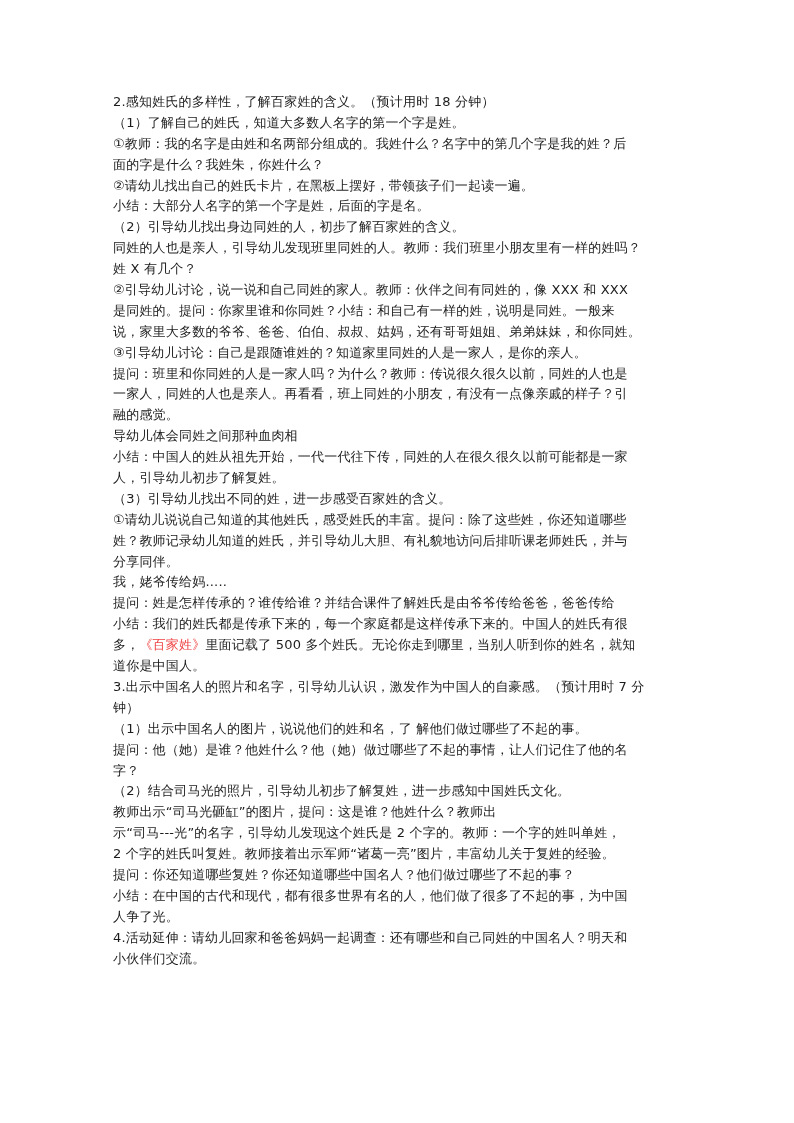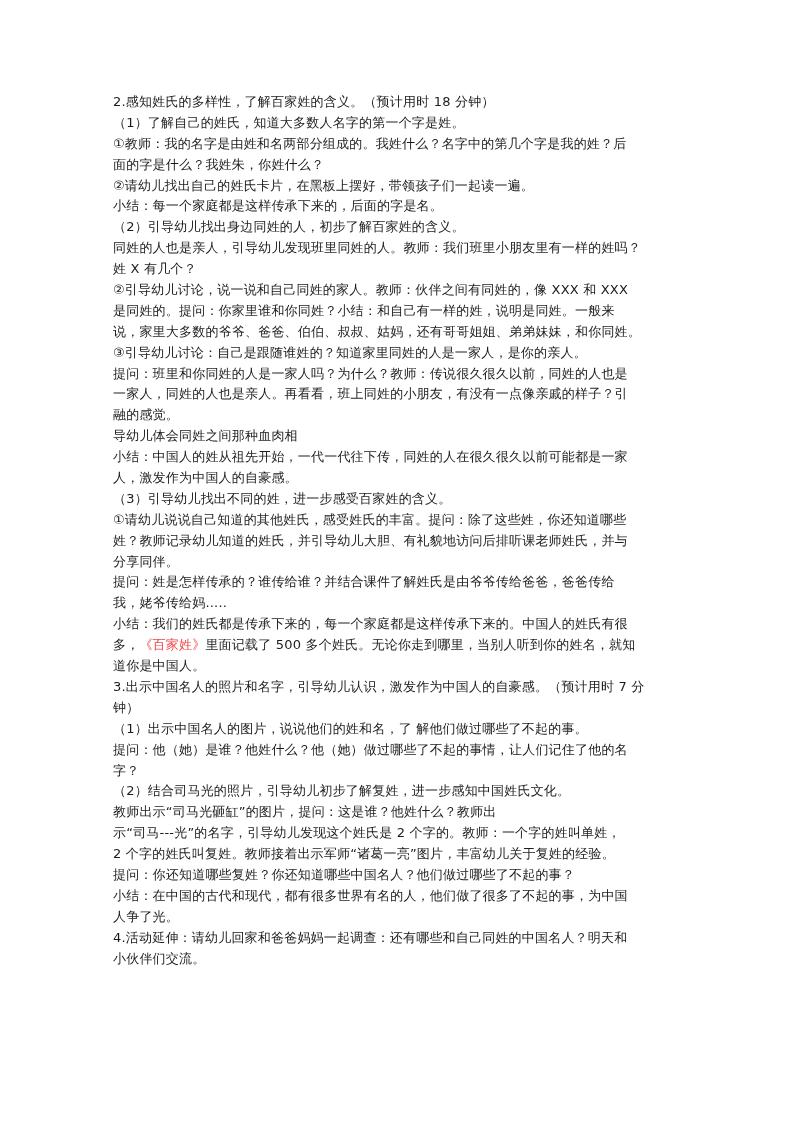--- a/index.html
+++ b/index.html
@@ -43,40 +43,40 @@
 </head>
 <body>
 
 <div class="page">
   <div class="doc" style="color: rgb(28, 28, 28);">
       <div class="line"><span>2.感知姓氏的多样性，了解百家姓的含义。（预计用时 18 分钟）</span></div>
       <div class="line"><span>（1）了解自己的姓氏，知道大多数人名字的第一个字是姓。</span></div>
       <div class="line"><span>①教师：我的名字是由姓和名两部分组成的。我姓什么？名字中的第几个字是我的姓？后</span></div>
       <div class="line"><span>面的字是什么？我姓朱，你姓什么？</span></div>
       <div class="line"><span>②请幼儿找出自己的姓氏卡片，在黑板上摆好，带领孩子们一起读一遍。</span></div>
-      <div class="line"><span>小结：每一个家庭都是这样传承下来的，后面的字是名。</span></div>
+      <div class="line"><span>小结：大部分人名字的第一个字是姓，后面的字是名。</span></div>
       <div class="line"><span>（2）引导幼儿找出身边同姓的人，初步了解百家姓的含义。</span></div>
       <div class="line"><span>同姓的人也是亲人，引导幼儿发现班里同姓的人。教师：我们班里小朋友里有一样的姓吗？</span></div>
       <div class="line"><span>姓 X 有几个？</span></div>
       <div class="line"><span>②引导幼儿讨论，说一说和自己同姓的家人。教师：伙伴之间有同姓的，像 XXX 和 XXX</span></div>
       <div class="line"><span>是同姓的。提问：你家里谁和你同姓？小结：和自己有一样的姓，说明是同姓。一般来</span></div>
       <div class="line"><span>说，家里大多数的爷爷、爸爸、伯伯、叔叔、姑妈，还有哥哥姐姐、弟弟妹妹，和你同姓。</span></div>
       <div class="line"><span>③引导幼儿讨论：自己是跟随谁姓的？知道家里同姓的人是一家人，是你的亲人。</span></div>
       <div class="line"><span>提问：班里和你同姓的人是一家人吗？为什么？教师：传说很久很久以前，同姓的人也是</span></div>
       <div class="line"><span>一家人，同姓的人也是亲人。再看看，班上同姓的小朋友，有没有一点像亲戚的样子？引</span></div>
       <div class="line"><span>融的感觉。</span></div>
       <div class="line"><span>导幼儿体会同姓之间那种血肉相</span></div>
       <div class="line"><span>小结：中国人的姓从祖先开始，一代一代往下传，同姓的人在很久很久以前可能都是一家</span></div>
-      <div class="line"><span>人，激发作为中国人的自豪感。</span></div>
+      <div class="line"><span>人，引导幼儿初步了解复姓。</span></div>
       <div class="line"><span>（3）引导幼儿找出不同的姓，进一步感受百家姓的含义。</span></div>
       <div class="line"><span>①请幼儿说说自己知道的其他姓氏，感受姓氏的丰富。提问：除了这些姓，你还知道哪些</span></div>
       <div class="line"><span>姓？教师记录幼儿知道的姓氏，并引导幼儿大胆、有礼貌地访问后排听课老师姓氏，并与</span></div>
       <div class="line"><span>分享同伴。</span></div>
+      <div class="line"><span>我，姥爷传给妈.....</span></div>
       <div class="line"><span>提问：姓是怎样传承的？谁传给谁？并结合课件了解姓氏是由爷爷传给爸爸，爸爸传给</span></div>
-      <div class="line"><span>我，姥爷传给妈.....</span></div>
       <div class="line"><span>小结：我们的姓氏都是传承下来的，每一个家庭都是这样传承下来的。中国人的姓氏有很</span></div>
       <div class="line"><span>多，</span><span class="muted">《百家姓》</span><span>里面记载了 500 多个姓氏。无论你走到哪里，当别人听到你的姓名，就知</span></div>
       <div class="line"><span>道你是中国人。</span></div>
       <div class="line"><span>3.出示中国名人的照片和名字，引导幼儿认识，激发作为中国人的自豪感。（预计用时 7 分</span></div>
       <div class="line"><span>钟）</span></div>
       <div class="line"><span>（1）出示中国名人的图片，说说他们的姓和名，了 解他们做过哪些了不起的事。</span></div>
       <div class="line"><span>提问：他（她）是谁？他姓什么？他（她）做过哪些了不起的事情，让人们记住了他的名</span></div>
       <div class="line"><span>字？</span></div>
       <div class="line"><span>（2）结合司马光的照片，引导幼儿初步了解复姓，进一步感知中国姓氏文化。</span></div>
       <div class="line"><span>教师出示“司马光砸缸”的图片，提问：这是谁？他姓什么？教师出</span></div>

